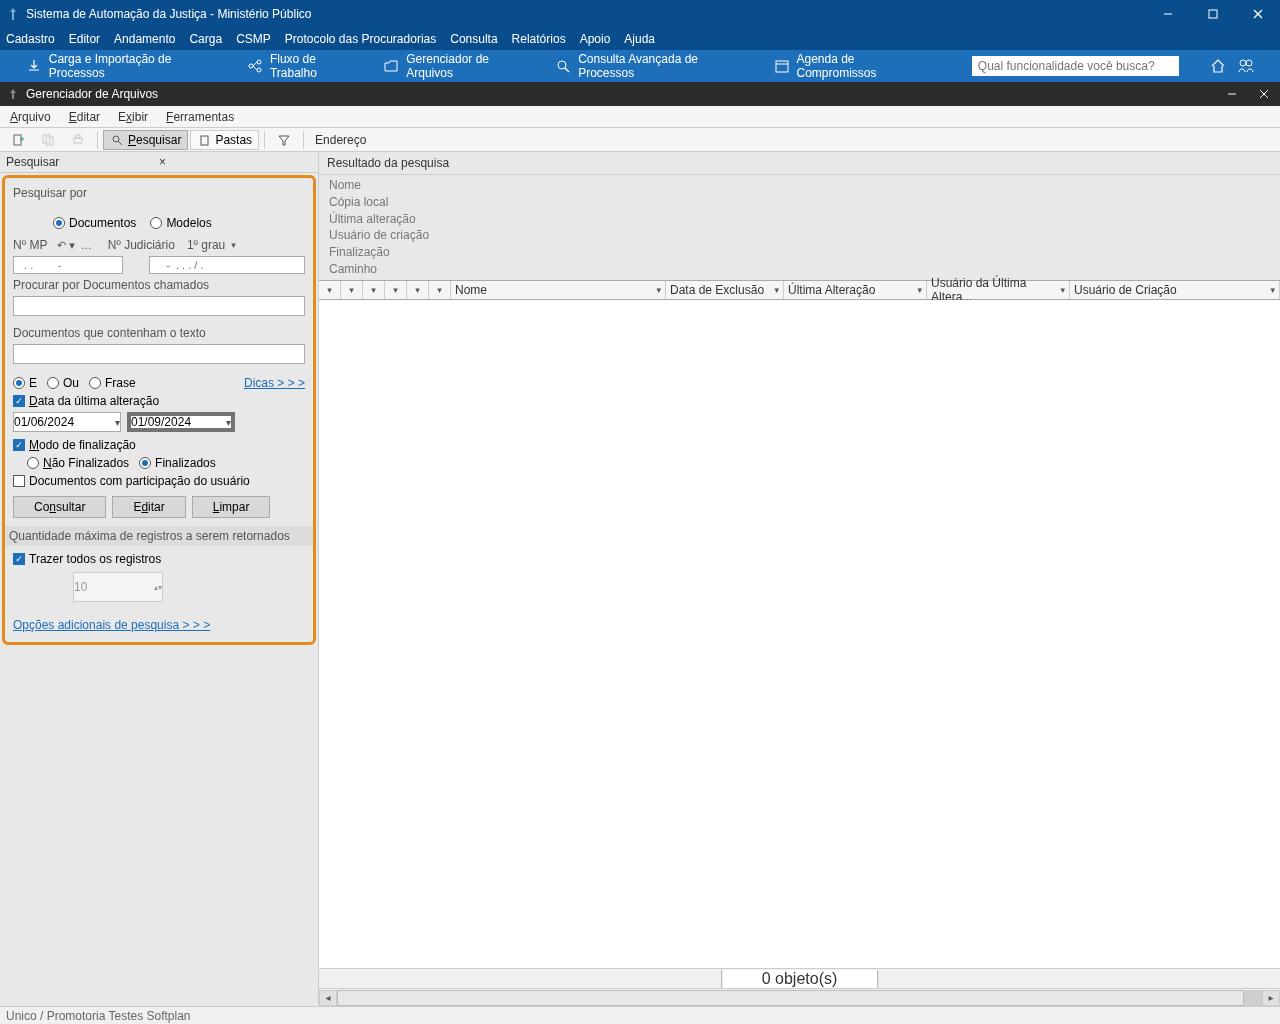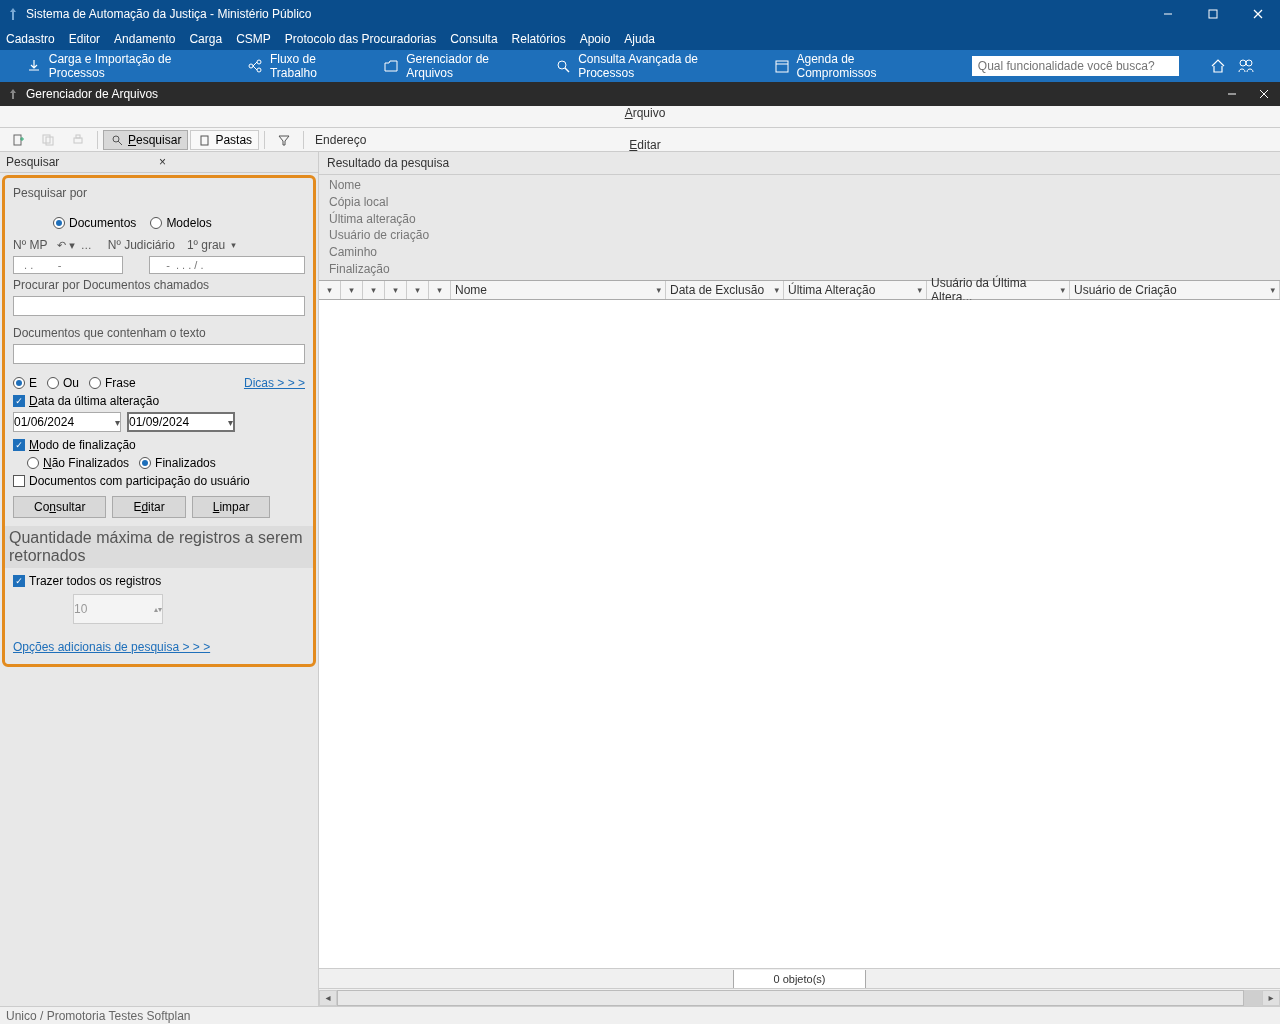--- a/index.html
+++ b/index.html
@@ -24,21 +24,21 @@
 .search-global { background: #fff; color: #000; border: none; padding: 3px 6px; width: 210px; font-size: 12px; }
 .home-icons { display: flex; gap: 10px; margin-left: 12px; }
 
 
 .subwin-title { background: #2b2b2b; color: #fff; height: 24px; display: flex; align-items: center; padding-left: 6px; }
 .subwin-title .title-text { flex: 1; font-size: 12px; }
 .subwin-controls { display: flex; }
 .subwin-btn { width: 32px; height: 24px; display: flex; align-items: center; justify-content: center; cursor: pointer; }
 
 
-.submenu { background: #f5f5f5; height: 22px; display: flex; align-items: center; padding-left: 10px; gap: 18px; border-bottom: 1px solid #ccc; flex-direction: column; }
+.submenu { background: #f5f5f5; height: 22px; display: flex; align-items: center; padding-left: 10px; gap: 18px; border-bottom: 1px solid #ccc; }
 .submenu-item { cursor: pointer; font-size: 12px; color: #333; }
 .submenu-item .ul { text-decoration: underline; }
 
 
 .subtoolbar { background: #f5f5f5; height: 24px; display: flex; align-items: center; border-bottom: 1px solid #ccc; padding-left: 4px; gap: 2px; }
 .subtb-btn { display: flex; align-items: center; gap: 4px; padding: 2px 6px; cursor: pointer; background:#f5f5f5; border:1px solid transparent; }
 .subtb-btn.active { background: #d8d8d8; border:1px solid #aaa; }
 .subtb-btn.plain { border:1px solid #ccc; background:#f9f9f9; }
 .subtb-icon { width: 14px; height: 14px; display:inline-flex; align-items:center; justify-content:center; color:#555; }
 .subtb-sep { width: 1px; height: 18px; background: #ccc; margin: 0 3px; }
@@ -59,40 +59,40 @@
 .radio.checked::after { content:""; width:6px; height:6px; border-radius:50%; background:#1e6fba; }
 .num-row { display:flex; gap:6px; align-items:center; margin-bottom:4px; }
 .num-input { border:1px solid #aaa; background:#fff; height:18px; flex:1; padding:0 4px; font-size:11px; color:#777; }
 .text-input { width:100%; border:1px solid #aaa; background:#fff; height:20px; margin:2px 0 8px 0; }
 .small-radio-row { display:flex; gap:10px; align-items:center; margin:4px 0; }
 .check { width:12px; height:12px; border:1px solid #555; background:#fff; display:inline-flex; align-items:center; justify-content:center; margin-right:4px; cursor:pointer; }
 .check.checked { background:#1e6fba; border-color:#1e6fba; }
 .check.checked::after { content:"✓"; color:#fff; font-size:9px; line-height:1; }
 .date-row { display:flex; gap:6px; margin:4px 0 6px 0; }
 .date-input { border:1px solid #aaa; background:#fff; height:20px; width:108px; display:flex; align-items:center; padding:0 0; font-size:11px; }
-.date-input.focused { border:2px solid #737373; }
+.date-input.focused { border:4px solid #737373; }
 .date-dd { margin-left:auto; font-size:10px; color:#555; }
 .btn-row { display:flex; gap:6px; margin:8px 0; }
 .btn { background:#d8d8d8; border:1px solid #aaa; padding:3px 20px; cursor:pointer; font-size:12px; }
-.section-header { background:#dcdcdc; padding:3px 4px; margin:0 -8px; color:#555; font-size:16px; }
+.section-header { background:#dcdcdc; padding:3px 4px; margin:0 -8px; color:#555; font-size:12px; }
 .spin-input { border:1px solid #ccc; background:#f4f4f4; color:#999; width:90px; height:30px; display:flex; align-items:center; justify-content:center; margin-left:60px; }
 .link { color:#1e6fba; text-decoration:underline; cursor:pointer; font-size:12px; }
 .space-below-panel { flex:1; background:#e8e8e8; }
 
 
 .results { flex:1; display:flex; flex-direction:column; background:#fff; border-left:1px solid #ccc; }
 .results-header-row { background:#e8e8e8; padding:4px 8px; color:#333; border-bottom:1px solid #ccc; }
 .detail-labels { background:#e8e8e8; padding:2px 10px; color:#777; font-size:11px; line-height:1.4; }
 .col-headers { display:flex; border-top:1px solid #aaa; border-bottom:1px solid #aaa; background:#f5f5f5; height:20px; }
 .narrow-col { width:22px; border-right:1px solid #ccc; display:flex; align-items:center; justify-content:center; font-size:9px; color:#555; }
 .wide-col { border-right:1px solid #ccc; display:flex; align-items:center; padding:0 4px; font-size:11px; color:#333; }
 .wide-col .dd { margin-left:auto; font-size:9px; color:#555; }
 .results-body { flex:1; background:#fff; }
 .results-footer { height:20px; background:#f0f0f0; border-top:1px solid #ccc; display:flex; align-items:center; justify-content:center; position:relative; }
-.objcount { position:absolute; left:50%; transform:translateX(-50%); background:#fff; border:1px solid #aaa; border-bottom:none; border-top:none; padding:0 40px; font-size:11px; color:#333; height:18px; display:flex; align-items:center; }
+.objcount { position:absolute; left:50%; transform:translateX(-50%); background:#fff; border:1px solid #aaa; border-bottom:none; border-top:none; padding:0 40px; font-size:16px; color:#333; height:18px; display:flex; align-items:center; }
 .hscroll { height:18px; background:#f0f0f0; border-top:1px solid #ccc; display:flex; align-items:center; }
 .hscroll-arrow { width:18px; height:16px; border:1px solid #ccc; background:#e0e0e0; display:flex; align-items:center; justify-content:center; font-size:10px; color:#555; cursor:pointer; }
 .hscroll-track { flex:1; height:16px; background:#cfcfcf; position:relative; }
 .hscroll-thumb { position:absolute; left:0; top:0; height:16px; width:98%; background:#e8e8e8; border:1px solid #bbb; }
 
 
 .statusbar { height:18px; background:#f0f0f0; border-top:1px solid #ccc; padding:0 6px; display:flex; align-items:center; color:#666; font-size:11px; }
 
 svg { display:block; }
 </style>
@@ -391,22 +391,22 @@
     <div class="space-below-panel"></div>
   </div>
 
   <div class="results">
     <div class="results-header-row">Resultado da pesquisa</div>
     <div class="detail-labels">
       <div>Nome</div>
       <div>Cópia local</div>
       <div>Última alteração</div>
       <div>Usuário de criação</div>
+      <div>Finalização</div>
       <div>Caminho</div>
-      <div>Finalização</div>
     </div>
     <div class="col-headers">
       <div class="narrow-col">▾</div>
       <div class="narrow-col">▾</div>
       <div class="narrow-col">▾</div>
       <div class="narrow-col">▾</div>
       <div class="narrow-col">▾</div>
       <div class="narrow-col">▾</div>
       <div class="wide-col" style="width:215px">
           <span>Nome</span>

